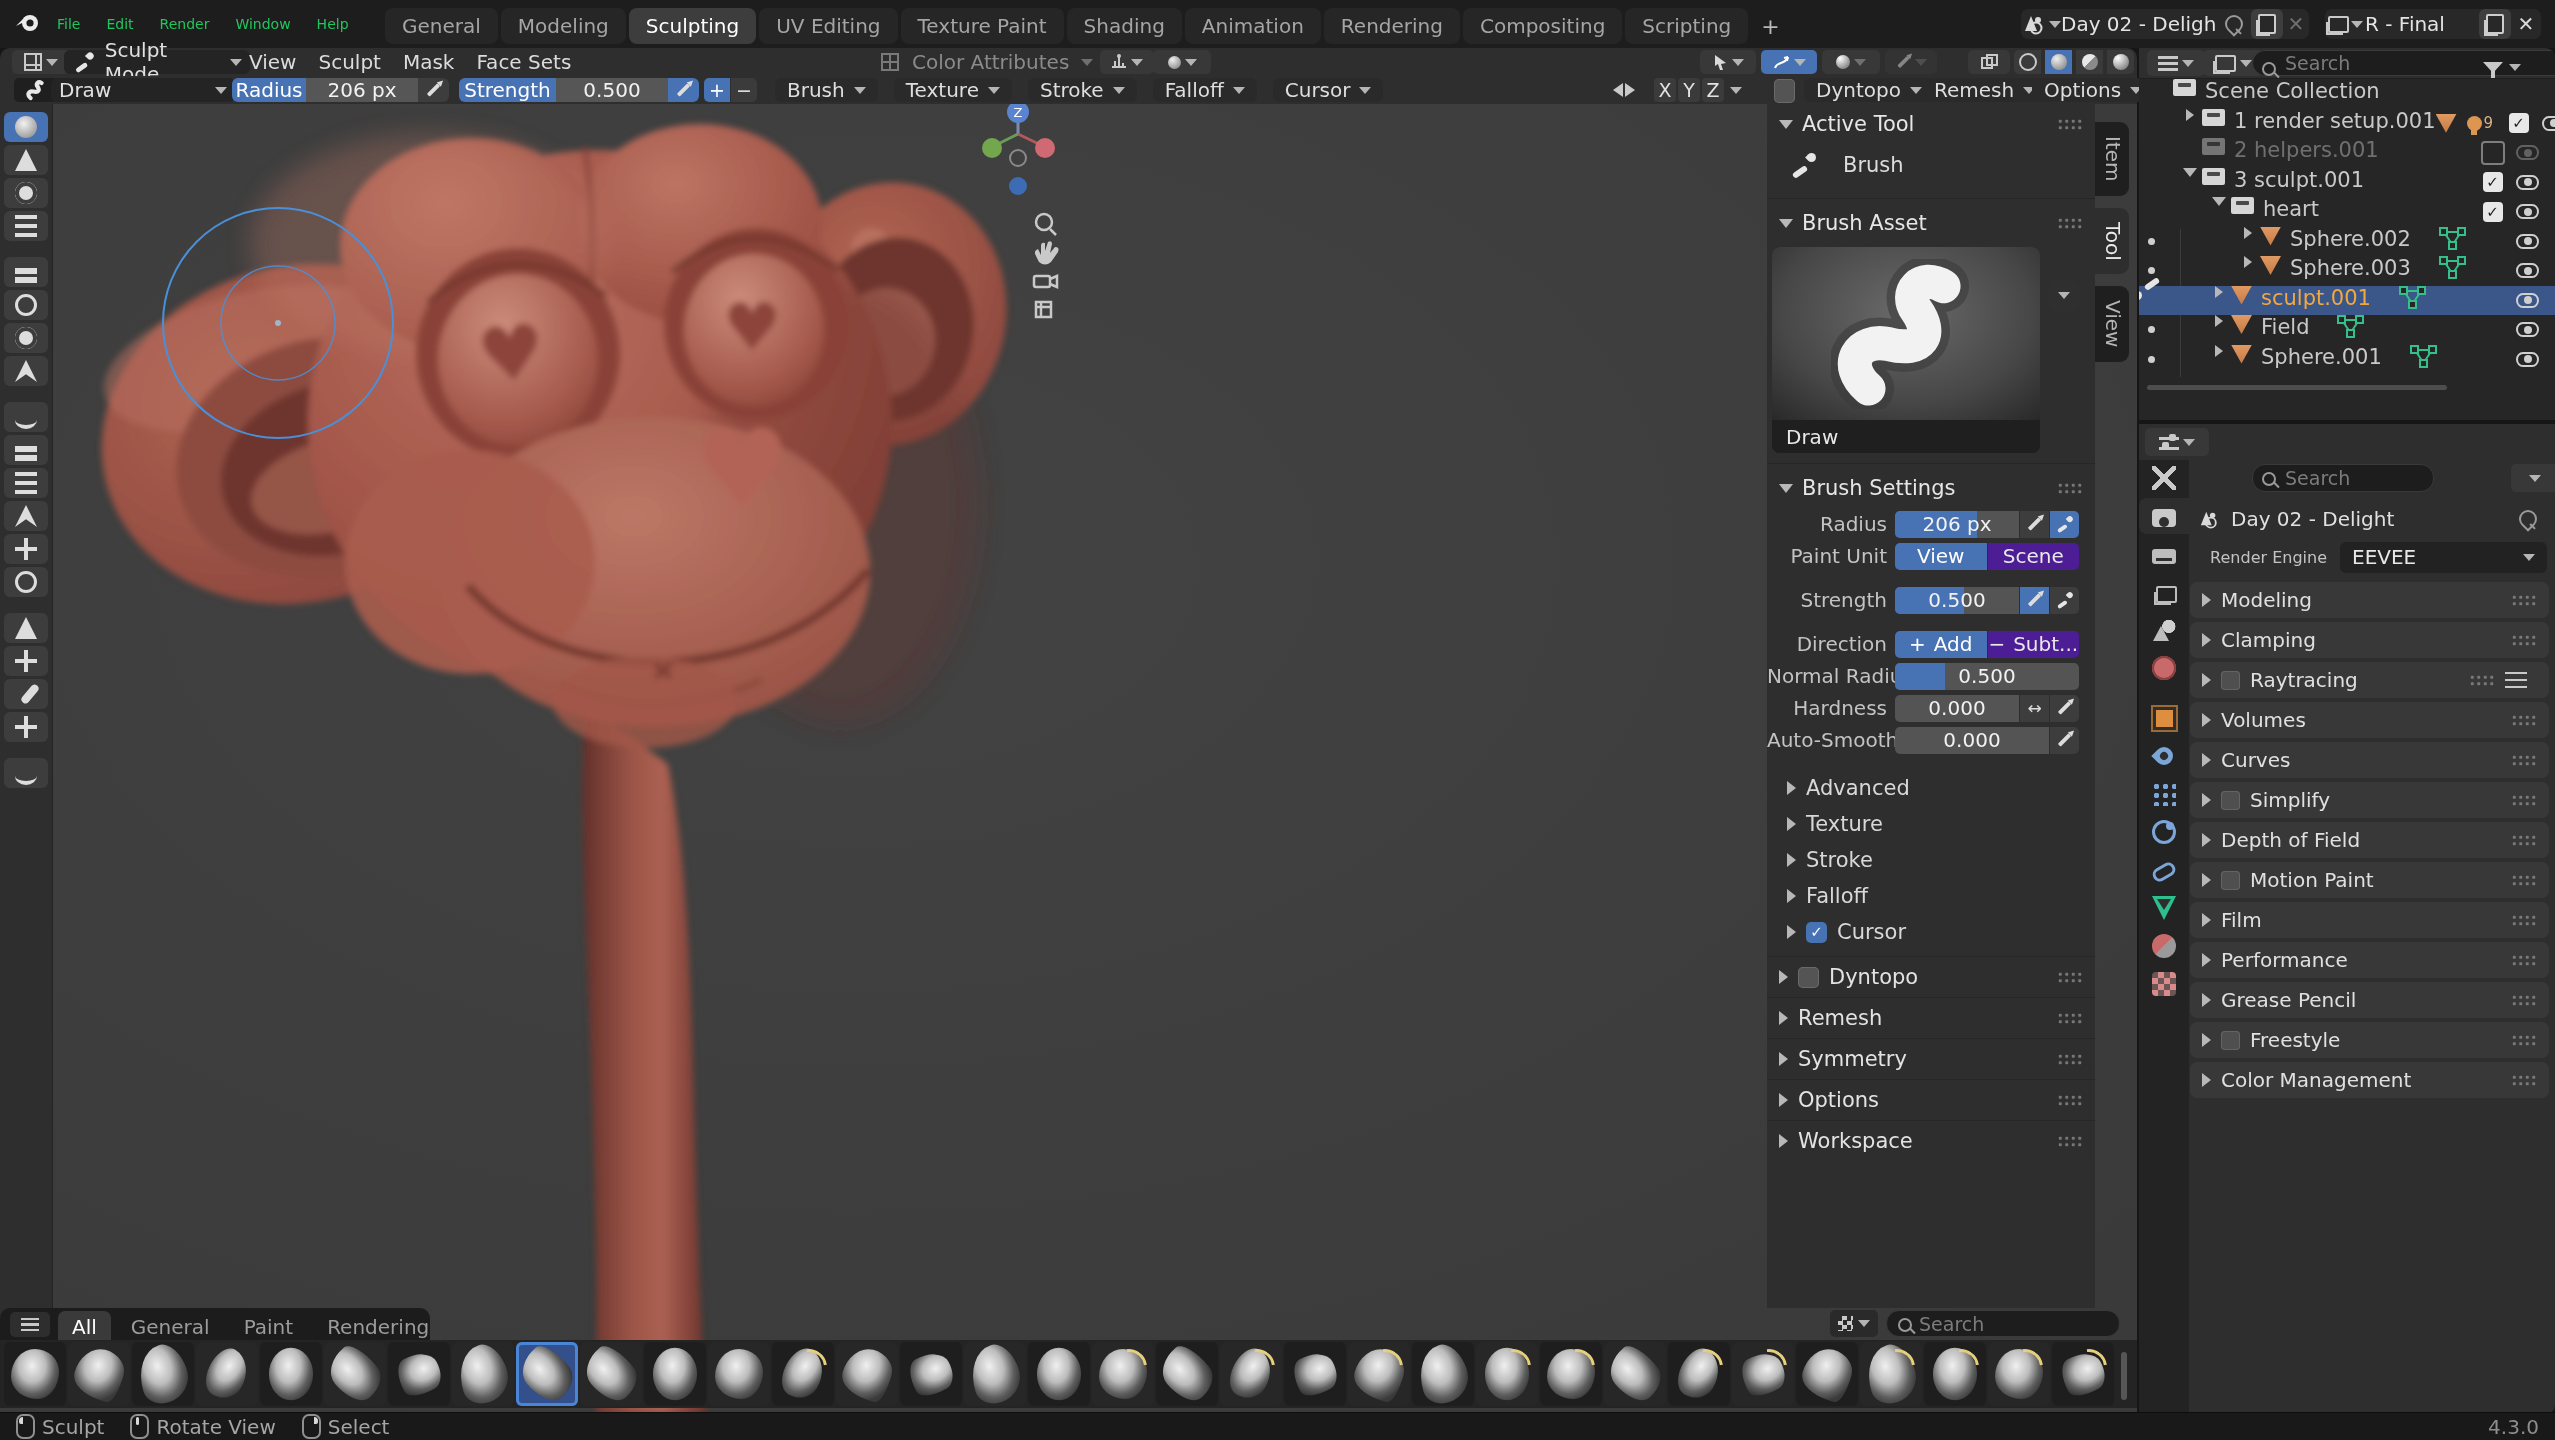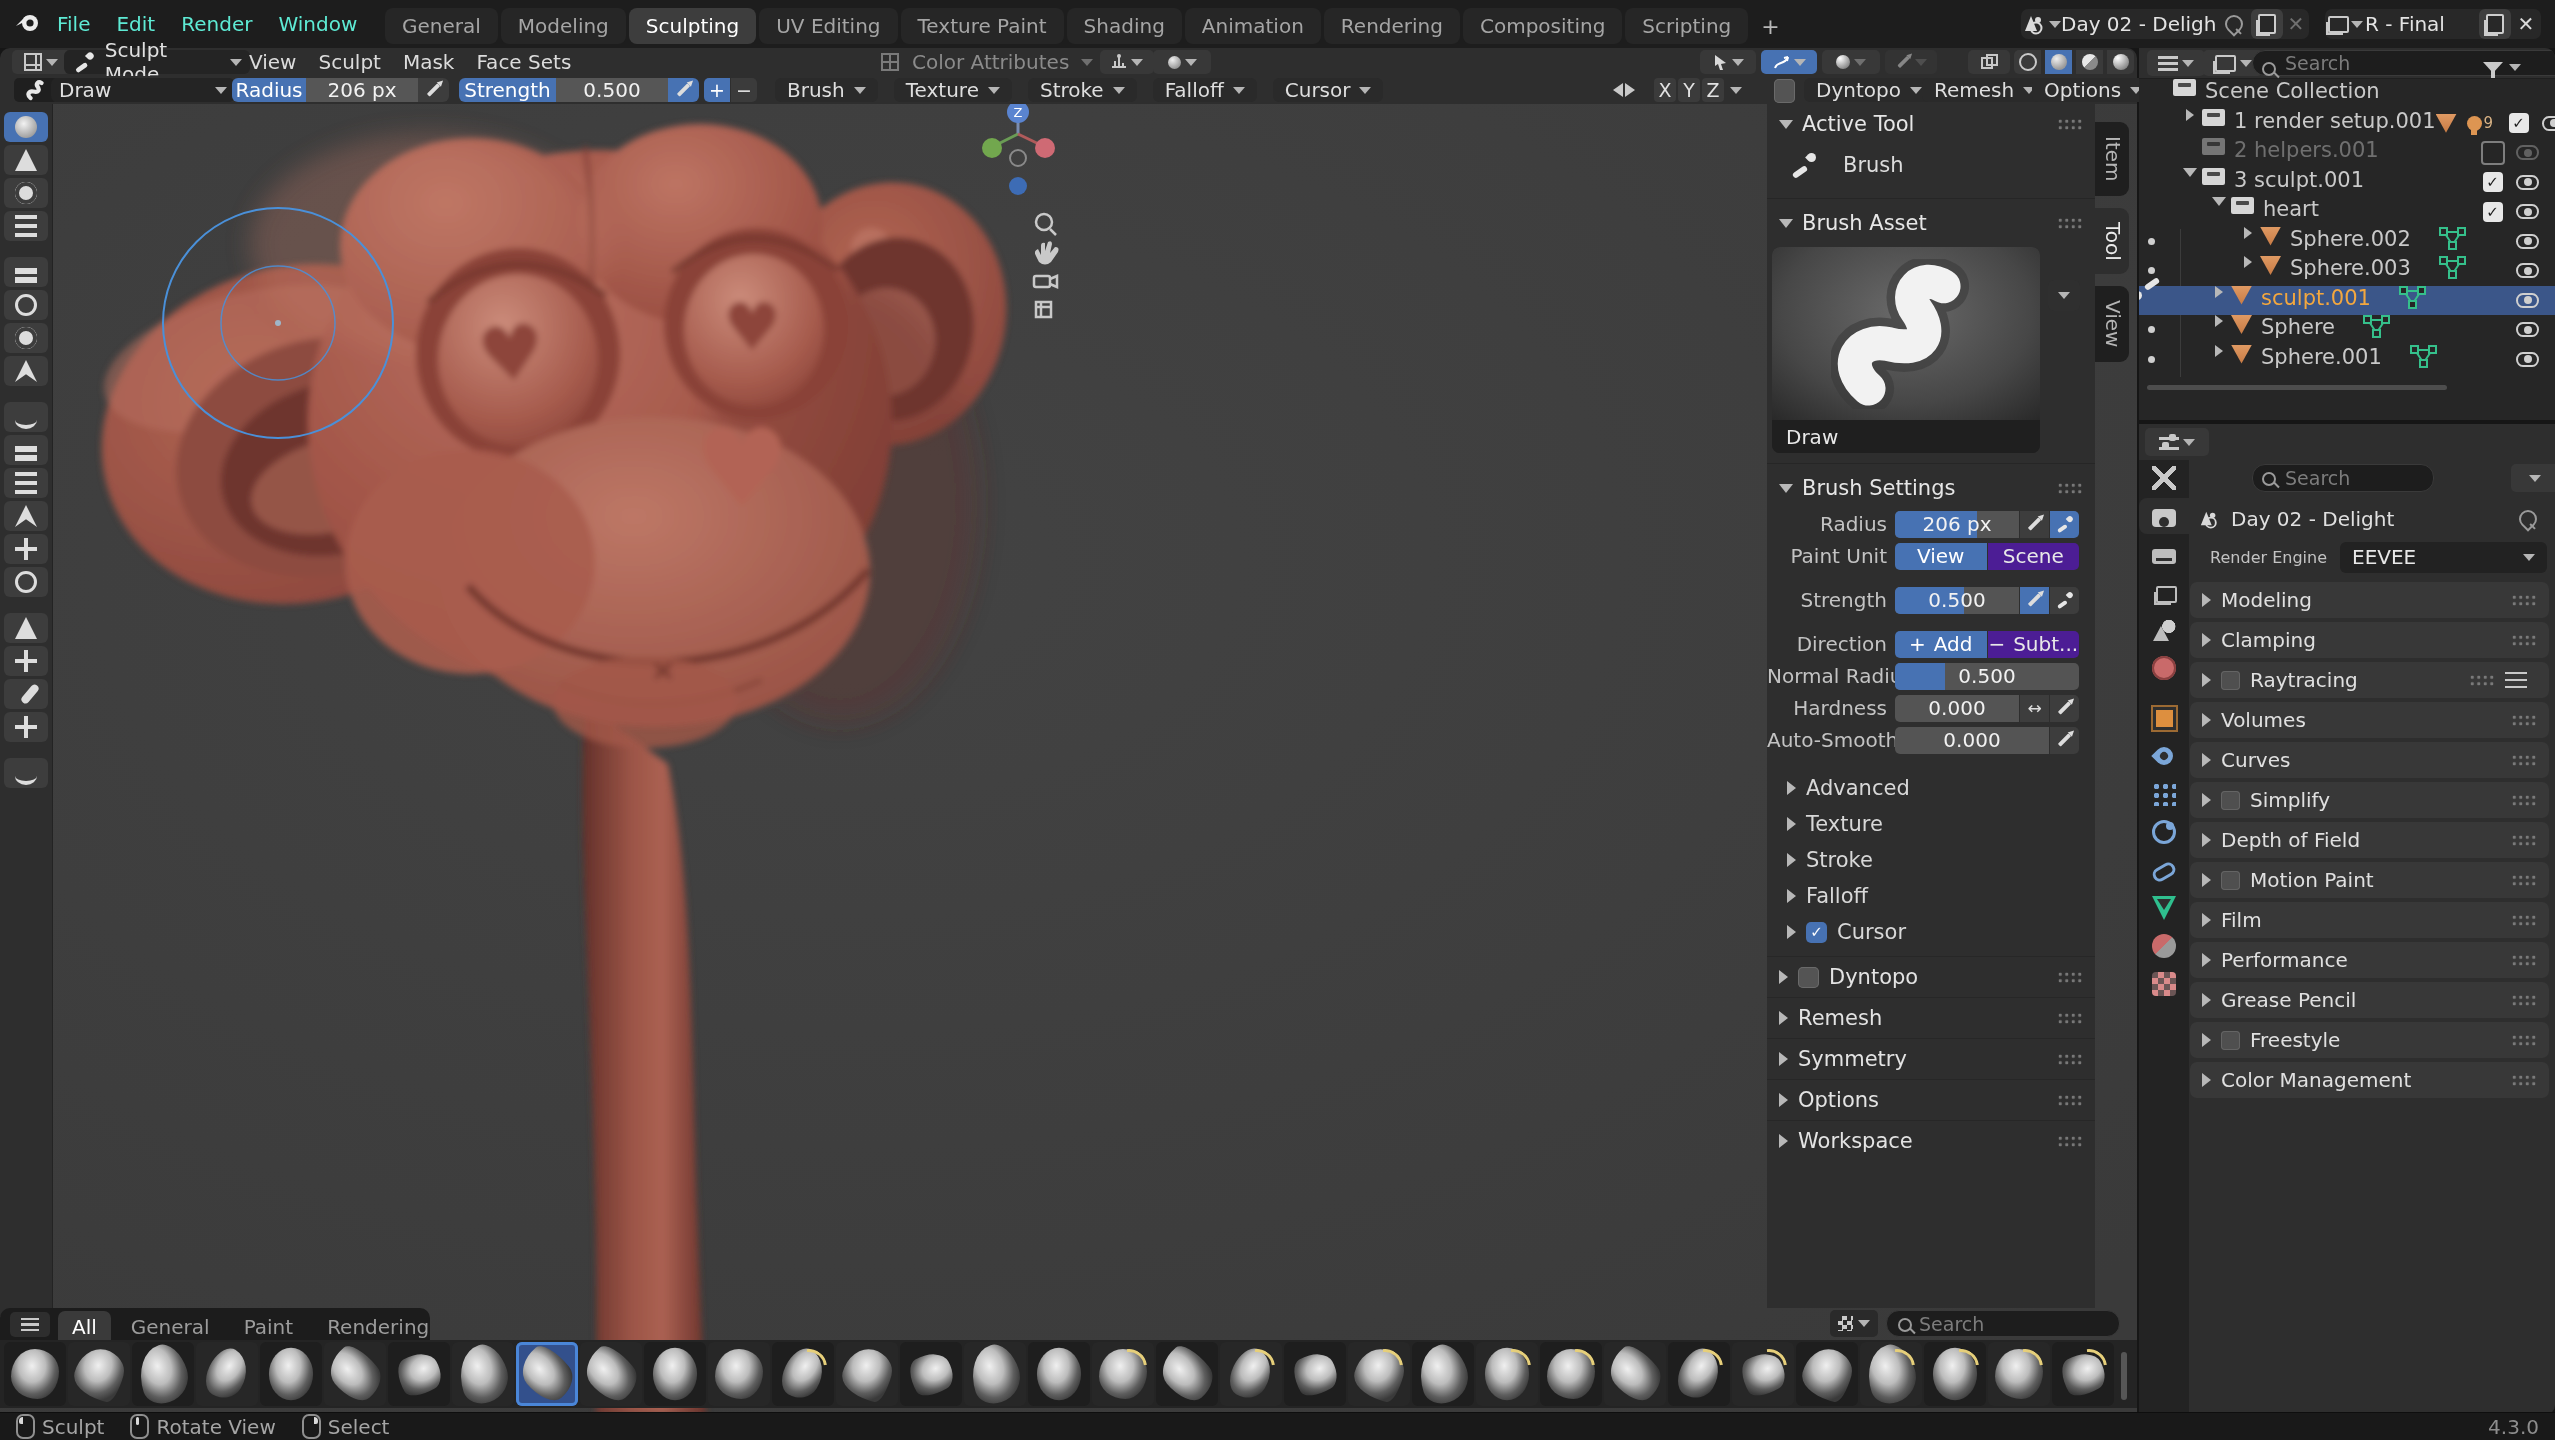--- a/index.html
+++ b/index.html
@@ -27,21 +27,21 @@
   .colico::before{content:"";position:absolute;left:5px;right:5px;top:4px;height:4px;background:#4a4a4a;border-radius:1px;}
   .meshico{width:21px;height:19px;background:linear-gradient(180deg,#e09a63,#c77a44);clip-path:polygon(50% 100%,0 0,100% 0);flex:none;}
   .bulb{width:15px;height:15px;background:#dd9552;border-radius:50%;position:relative;flex:none;}
   .bulb::after{content:"";position:absolute;left:4.5px;bottom:-4px;width:6px;height:5px;background:#dd9552;}
   input{font-family:"DejaVu Sans",sans-serif;}
   input::placeholder{color:#7c7c7c;}
   
   .topbar{position:absolute;left:0;top:0;width:2555px;height:48px;background:#1d1d1d;}
   .blogo{position:absolute;left:14px;top:10px;}
   .menus{position:absolute;left:44px;top:0;height:48px;display:flex;align-items:center;}
-  .menu{font-size:20px;color:#5eead4;padding:5px 13px;border-radius:5px;}
+  .menu{font-size:14px;color:#22c55e;padding:5px 13px;border-radius:5px;}
   .wstabs{position:absolute;left:385px;top:8px;display:flex;gap:3px;align-items:center;}
   .wstab{font-size:20px;color:#a5a5a5;background:#262626;padding:6px 17px;border-radius:8px;}
   .wstab.active{background:#3d3d3d;color:#ffffff;}
   .wsadd{font-size:22px;color:#b9b9b9;padding:2px 10px;}
   .scenew{position:absolute;left:2021px;top:9px;width:288px;height:30px;background:#282828;border-radius:7px;display:flex;align-items:center;}
   .layerw{position:absolute;left:2325px;top:9px;width:216px;height:30px;background:#282828;border-radius:7px;display:flex;align-items:center;}
   .wname{font-size:20px;color:#e3e3e3;white-space:nowrap;overflow:hidden;flex:1;}
   .wicon{width:40px;display:flex;justify-content:center;align-items:center;gap:2px;flex:none;}
   .pinico{width:14px;height:14px;border:2px solid #9a9a9a;border-radius:50% 50% 50% 0;transform:rotate(-45deg);position:relative;margin:0 8px;flex:none;}
   .pinico::after{content:"";position:absolute;left:4px;top:12px;width:2px;height:7px;background:#9a9a9a;}
@@ -991,21 +991,21 @@
           </span>
         </div>
         <div class="olrow" style="--lvl: 2;">
           <span class="oldot"></span>
 
           <span class="ind"></span>
           <span class="chev">
             <span class="tr-r"></span>
           </span>
           <span class="meshico"></span>
-          <span class="ollabel">Sphere</span>
+          <span class="ollabel">Field</span>
           <span class="mdico">
             <svg width="27" height="23" viewBox="0 0 27 23">
               <path d="M13.5 18 L5 5 H22 Z" fill="none" stroke="#35c08b" stroke-width="2"></path>
               <rect x="1" y="1" width="7" height="7" fill="#262626" stroke="#35c08b" stroke-width="2"></rect>
               <rect x="19" y="1" width="7" height="7" fill="#262626" stroke="#35c08b" stroke-width="2"></rect>
               <rect x="10" y="15" width="7" height="7" fill="#262626" stroke="#35c08b" stroke-width="2"></rect>
             </svg>
           </span>
           <span class="olright">
 

